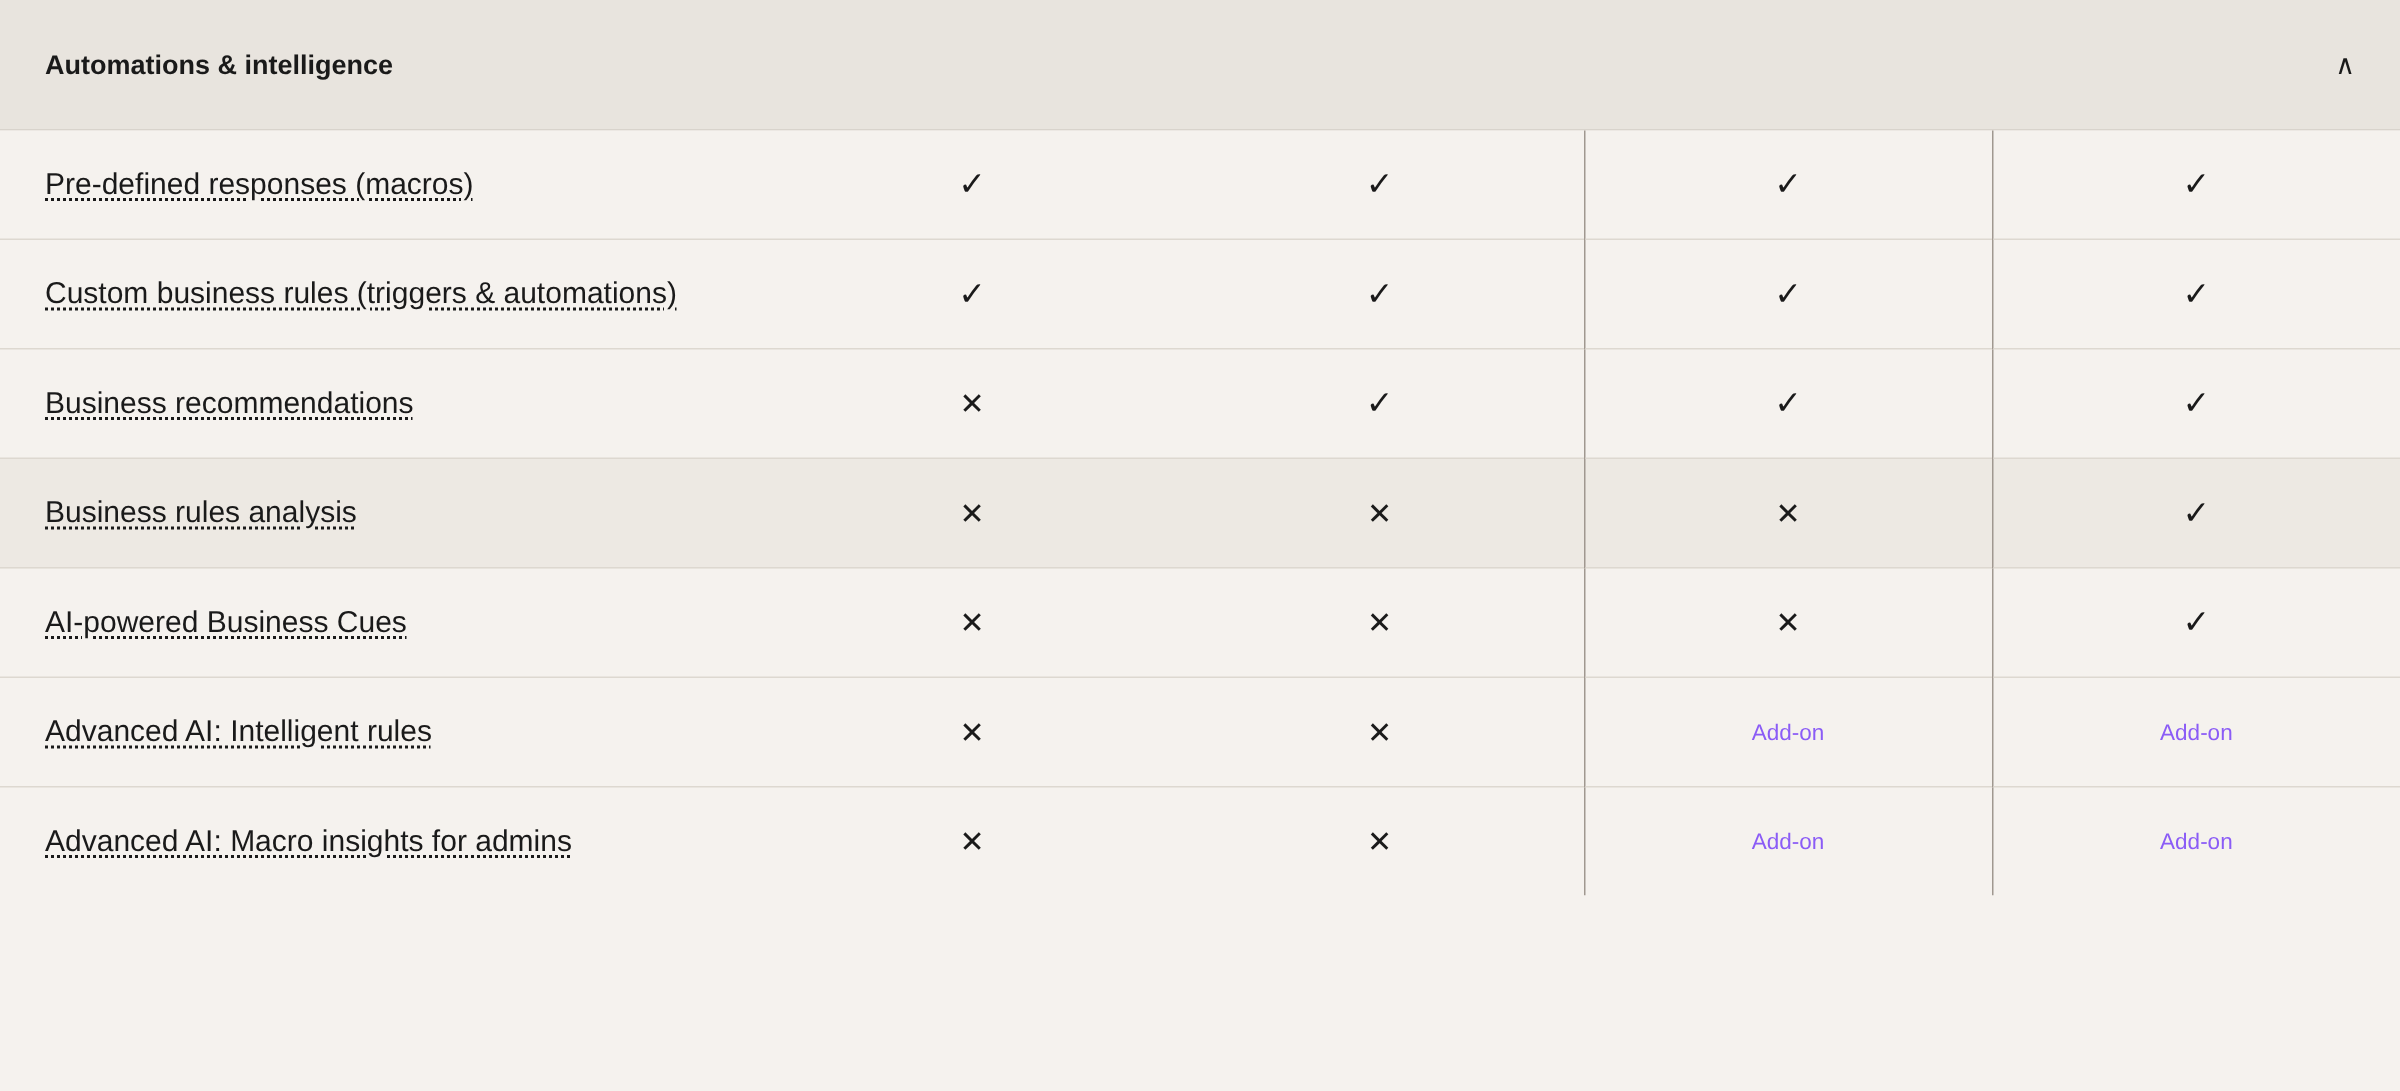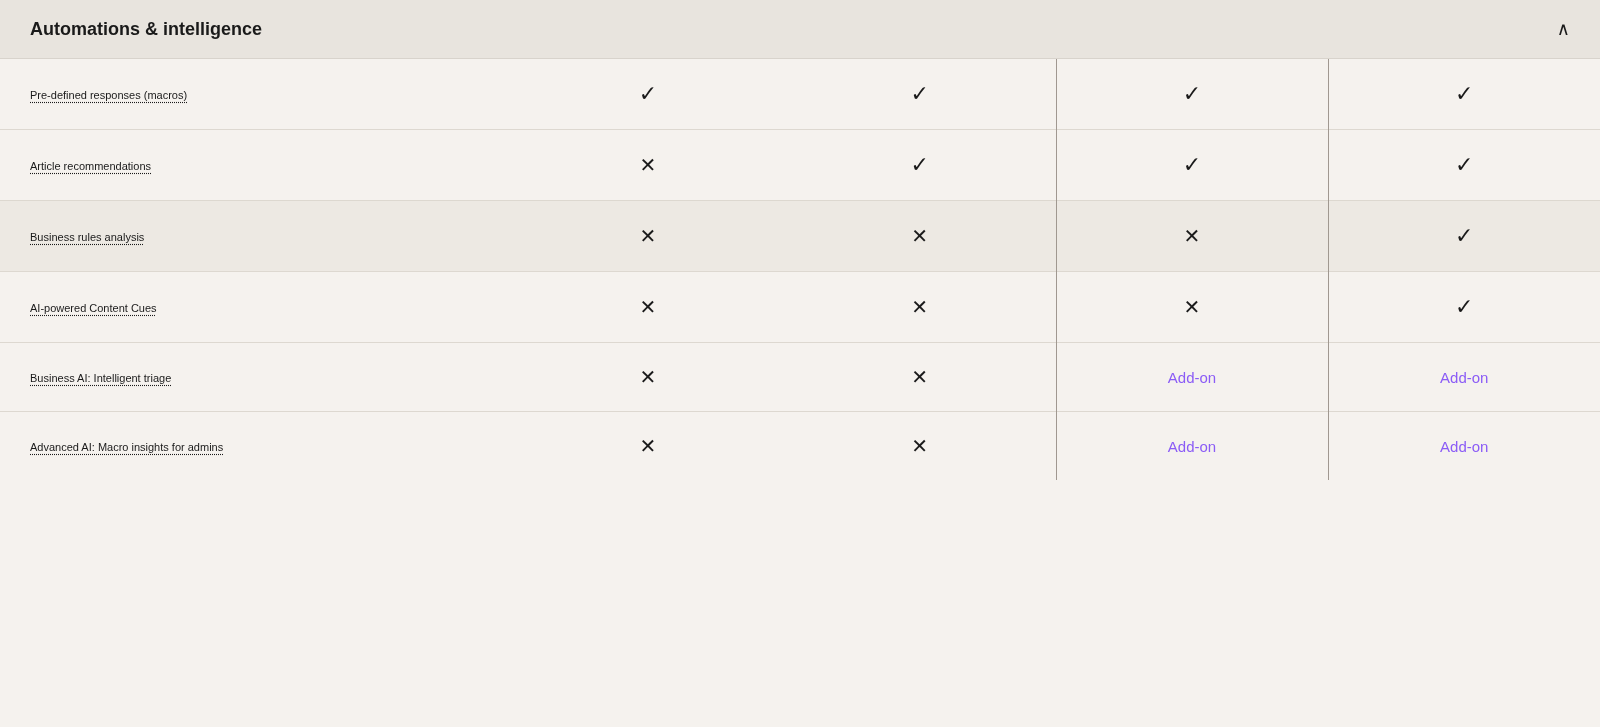--- a/index.html
+++ b/index.html
@@ -16,21 +16,21 @@
       padding: 0;
     }
 
     .table-container {
       width: 1600px;
       background: #f5f2ee;
     }
 
     .section-header {
       background: #e8e4de;
-      padding: 18px 30px;
+      padding: 32px 30px;
       display: flex;
       justify-content: space-between;
       align-items: center;
       border-bottom: 1px solid #d8d3cc;
       text-align: right;
     }
 
     .section-header-title {
       font-size: 18px;
       font-weight: 700;
@@ -64,21 +64,21 @@
       background: #f5f2ee;
     }
 
     .feature-cell {
       padding: 22px 30px;
       width: 32%;
       vertical-align: middle;
     }
 
     .feature-name {
-      font-size: 11px;
+      font-size: 20px;
       color: #1a1a1a;
       text-decoration: underline;
       text-decoration-style: dotted;
       text-underline-offset: 3px;
       line-height: 1.4;
     }
 
     .value-cell {
       padding: 22px 20px;
       text-align: center;
@@ -119,42 +119,49 @@
   <table class="features-table">
     <tbody id="table-body">
     <tr class="feature-row">
           <td class="feature-cell"><span class="feature-name">Pre-defined responses (macros)</span></td>
           <td class="value-cell"><span class="check-mark">✓</span></td>
           <td class="value-cell"><span class="check-mark">✓</span></td>
           <td class="value-cell bordered-left"><span class="check-mark">✓</span></td>
           <td class="value-cell bordered-left"><span class="check-mark">✓</span></td>
         </tr>
         <tr class="feature-row">
-          <td class="feature-cell"><span class="feature-name">Article recommendations</span></td>
+          <td class="feature-cell"><span class="feature-name">Custom business rules (triggers &amp; automations)</span></td>
+          <td class="value-cell"><span class="check-mark">✓</span></td>
+          <td class="value-cell"><span class="check-mark">✓</span></td>
+          <td class="value-cell bordered-left"><span class="check-mark">✓</span></td>
+          <td class="value-cell bordered-left"><span class="check-mark">✓</span></td>
+        </tr>
+        <tr class="feature-row">
+          <td class="feature-cell"><span class="feature-name">Business recommendations</span></td>
           <td class="value-cell"><span class="cross-mark">✕</span></td>
           <td class="value-cell"><span class="check-mark">✓</span></td>
           <td class="value-cell bordered-left"><span class="check-mark">✓</span></td>
           <td class="value-cell bordered-left"><span class="check-mark">✓</span></td>
         </tr>
         <tr class="feature-row highlighted">
           <td class="feature-cell"><span class="feature-name">Business rules analysis</span></td>
           <td class="value-cell"><span class="cross-mark">✕</span></td>
           <td class="value-cell"><span class="cross-mark">✕</span></td>
           <td class="value-cell bordered-left"><span class="cross-mark">✕</span></td>
           <td class="value-cell bordered-left"><span class="check-mark">✓</span></td>
         </tr>
         <tr class="feature-row">
-          <td class="feature-cell"><span class="feature-name">AI-powered Content Cues</span></td>
+          <td class="feature-cell"><span class="feature-name">AI-powered Business Cues</span></td>
           <td class="value-cell"><span class="cross-mark">✕</span></td>
           <td class="value-cell"><span class="cross-mark">✕</span></td>
           <td class="value-cell bordered-left"><span class="cross-mark">✕</span></td>
           <td class="value-cell bordered-left"><span class="check-mark">✓</span></td>
         </tr>
         <tr class="feature-row">
-          <td class="feature-cell"><span class="feature-name">Business AI: Intelligent triage</span></td>
+          <td class="feature-cell"><span class="feature-name">Advanced AI: Intelligent rules</span></td>
           <td class="value-cell"><span class="cross-mark">✕</span></td>
           <td class="value-cell"><span class="cross-mark">✕</span></td>
           <td class="value-cell bordered-left"><span class="addon-text">Add-on</span></td>
           <td class="value-cell bordered-left"><span class="addon-text">Add-on</span></td>
         </tr>
         <tr class="feature-row">
           <td class="feature-cell"><span class="feature-name">Advanced AI: Macro insights for admins</span></td>
           <td class="value-cell"><span class="cross-mark">✕</span></td>
           <td class="value-cell"><span class="cross-mark">✕</span></td>
           <td class="value-cell bordered-left"><span class="addon-text">Add-on</span></td>

